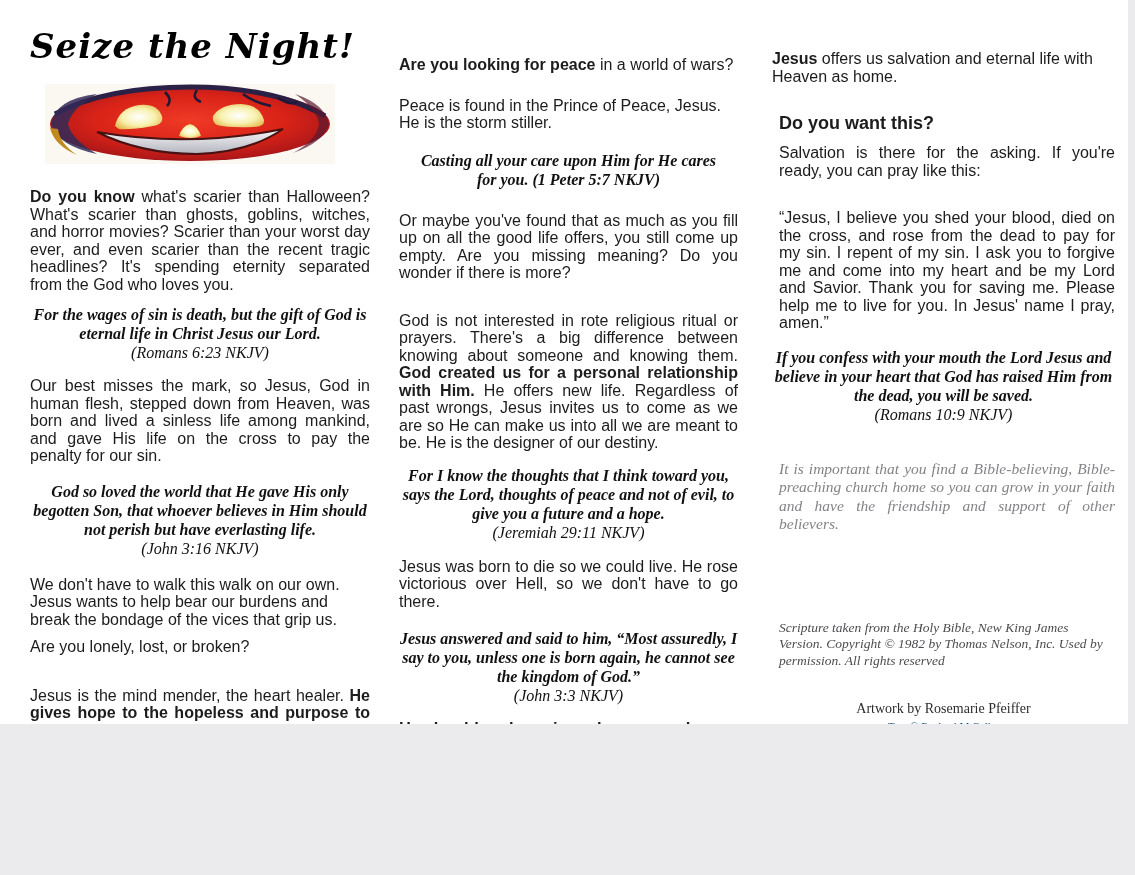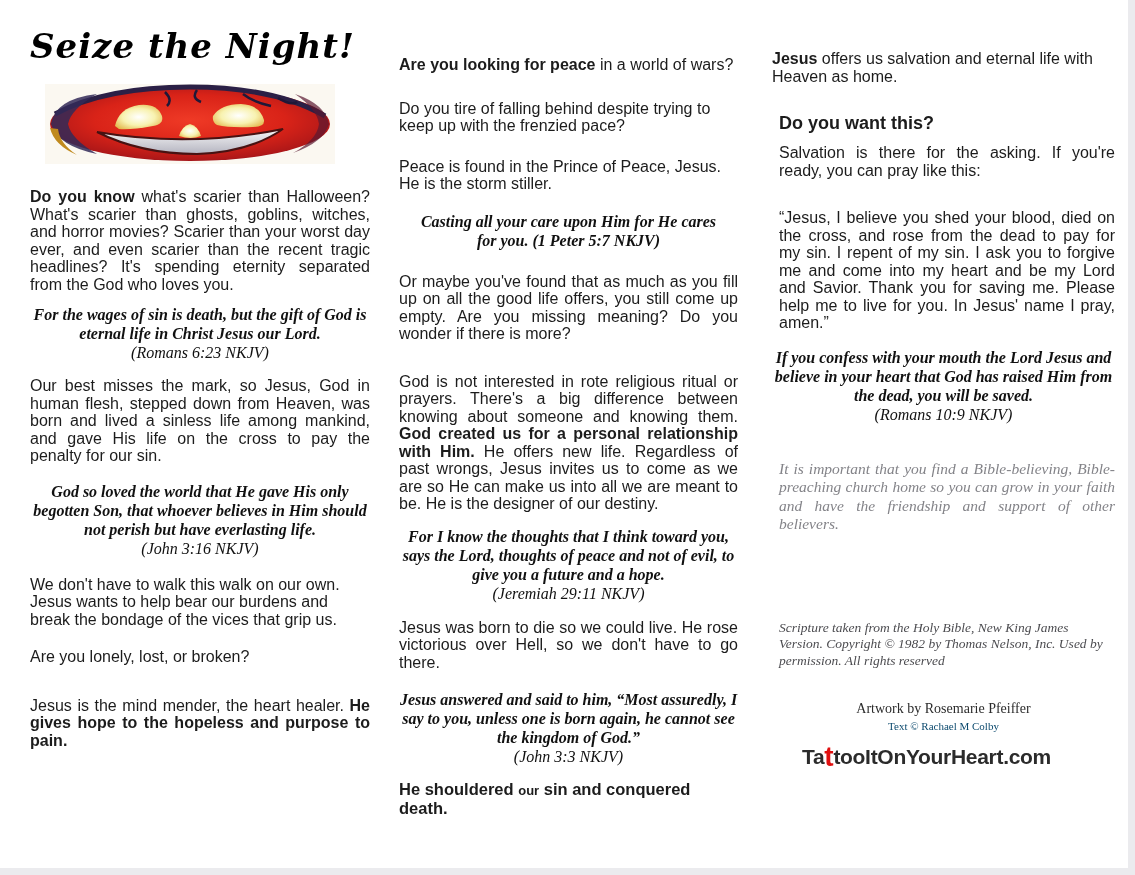--- a/index.html
+++ b/index.html
@@ -1,16 +1,16 @@
 <!DOCTYPE html>
 <html><head>
 <meta charset="utf-8">
 <style>
   html,body { margin:0; padding:0; background:#ebebee; }
-  .stage { position:relative; width:1135px; height:875px; background:#ebebee; overflow:hidden; }
+  .stage { position:relative; width:1135px; height:724px; background:#ebebee; overflow:hidden; }
   .page { position:absolute; top:0; left:0; width:1128px; height:868px; background:#ffffff; overflow:hidden;
           font-family:"Liberation Sans", sans-serif; color:#1c1c1c; }
   .col { position:absolute; font-size:16px; line-height:17.5px; }
   .col-1 { left:30px;  top:24px; width:340px; }
   .col-2 { left:399px; top:56px; width:339px; }
   .col-3 { left:772px; top:50px; width:343px; }
 
   .title { font-family:"DejaVu Serif", serif; font-style:italic; font-weight:bold;
            font-size:34px; line-height:44px; letter-spacing:1px; color:#000; }
   .pumpkin { display:block; margin:16px 0 0 14px; width:292px; height:80px; }
@@ -83,29 +83,28 @@
 
 
       <div class="verse" style="margin-top:12px"><span>For the wages of sin is death, but the gift of God is eternal life in Christ Jesus our Lord.</span><span class="vref-block">(Romans 6:23 NKJV)</span></div>
 
       <p class="p just" style="margin-top:15px">Our best misses the mark, so Jesus, God in human flesh, stepped down from Heaven, was born and lived a sinless life among mankind, and gave His life on the cross to pay the penalty for our sin.</p>
 
       <div class="verse" style="margin-top:17px"><span>God so loved the world that He gave His only begotten Son, that whoever believes in Him should not perish but have everlasting life.</span><span class="vref-block">(John 3:16 NKJV)</span></div>
 
       <p class="p" style="margin-top:18px">We don't have to walk this walk on our own. Jesus wants to help bear our burdens and break the bondage of the vices that grip us.</p>
 
-      <p class="p" style="margin-top:20px">Are you lonely, lost, or broken?</p>
+      <p class="p" style="margin-top:10px">Are you lonely, lost, or broken?</p>
 
       <p class="p just" style="margin-top:31px"><span>Jesus is the mind mender, the heart healer. </span><span class="b">He gives hope to the hopeless and purpose to pain.</span></p>
     </div>
 
     <div class="col col-2">
       <p class="p"><span class="b">Are you looking for peace</span><span> in a world of wars?</span></p>
 
-      <p class="p" style="margin-top:26px">Do you tire of falling behind despite trying to keep up with the frenzied pace?</p>
 
       <p class="p" style="margin-top:23px">Peace is found in the Prince of Peace, Jesus. He is the storm stiller.</p>
 
       <div class="verse" style="margin-top:19px"><span class="vline">Casting all your care upon Him for He cares</span><span>for you. </span> <span>(1 Peter 5:7 NKJV)</span></div>
 
       <p class="p just" style="margin-top:23px">Or maybe you've found that as much as you fill up on all the good life offers, you still come up empty. Are you missing meaning? Do you wonder if there is more?</p>
 
       <p class="p just" style="margin-top:30px"><span>God is not interested in rote religious ritual or prayers. There's a big difference between knowing about someone and knowing them. </span><span class="b">God created us for a personal relationship with Him.</span><span> He offers new life. Regardless of past wrongs, Jesus invites us to come as we are so He can make us into all we are meant to be. He is the designer of our destiny.</span></p>
 
       <div class="verse" style="margin-top:14px"><span>For I know the thoughts that I think toward you, says the Lord, thoughts of peace and not of evil, to give you a future and a hope.</span><span class="vref-block">(Jeremiah 29:11 NKJV)</span></div>

